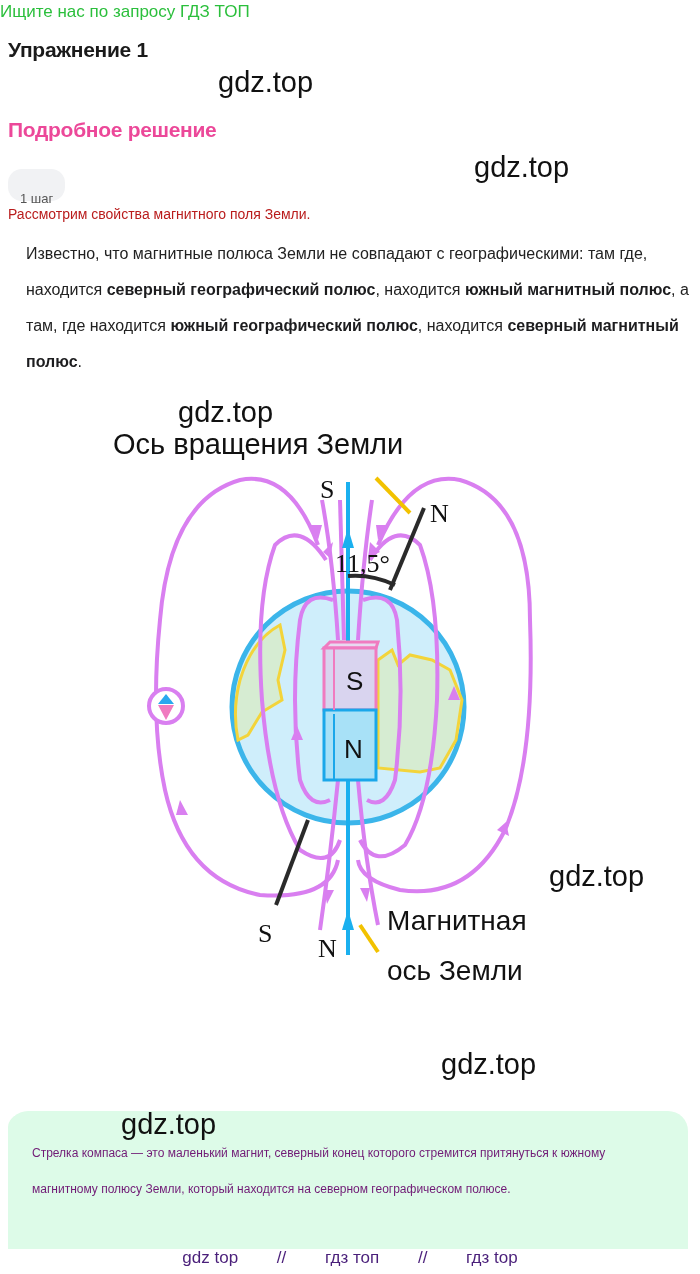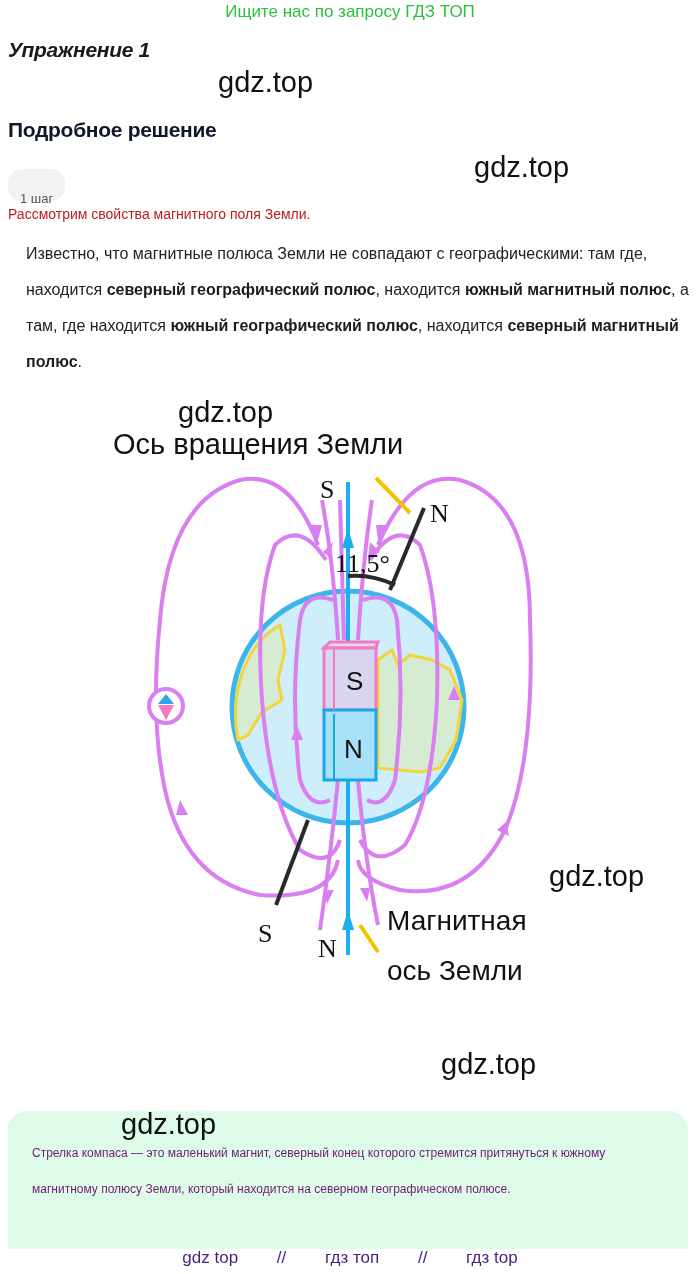--- a/index.html
+++ b/index.html
@@ -1,21 +1,21 @@
 <!DOCTYPE html>
 <html><head>
 <meta charset="utf-8">
 <style>
   * { box-sizing: border-box; margin: 0; padding: 0; }
   html, body { width: 700px; height: 1274px; background: #ffffff; overflow: hidden; }
   body { position: relative; font-family: "Liberation Sans", "DejaVu Sans", sans-serif; color: #1d1d1f; }
   .abs { position: absolute; }
-  .promo { left: 0; width: 700px; top: 2px; text-align: center; font-size: 17px; color: #2bbf3c; }
-  .h-ex { left: 8px; top: 38px; font-size: 21px; font-weight: bold; color: #1a1a1a; letter-spacing: -0.3px; font-style: italic; }
-  .h-sol { left: 8px; top: 118px; font-size: 21px; font-weight: bold; color: #0f172a; letter-spacing: -0.3px; }
+  .promo { left: 0; width: 700px; top: 2px; font-size: 17px; color: #2bbf3c; }
+  .h-ex { left: 8px; top: 38px; font-size: 21px; font-weight: bold; color: #1a1a1a; letter-spacing: -0.3px; }
+  .h-sol { left: 8px; top: 118px; font-size: 21px; font-weight: bold; color: #ec4899; letter-spacing: -0.3px; }
   .wm { font-size: 29px; color: #111; font-family: "Liberation Sans", sans-serif; margin-top: 20px; }
   .step-badge { left: 8px; top: 169px; height: 27px; padding: 16px 12px; line-height: 27px; border-radius: 14px; background: #f1f2f4; font-size: 13px; color: #555; }
   .intro { left: 8px; top: 206px; font-size: 14px; color: #b91c1c; }
   .para { left: 26px; top: 236px; width: 690px; font-size: 16px; line-height: 36px; color: #222; }
   .para b { font-weight: bold; color: #1d1d1f; }
   .answer-badge { left: 8px; top: 1114px; height: 28px; padding: 0 12px; line-height: 28px; border-radius: 14px; background: #ddfbe6; font-size: 13px; color: #27a243; }
   .answer-box { left: 8px; top: 1111px; width: 680px; height: 138px; background: #ddfbe8; border-radius: 20px 20px 0 0; }
   .answer-text { left: 32px; top: 1135px; width: 640px; font-size: 12px; line-height: 36px; color: #701a75; }
   .footer { left: 0; width: 700px; top: 1248px; text-align: center; font-size: 17px; color: #4a1f7a; }
   .footer span { margin: 0 17px; }

